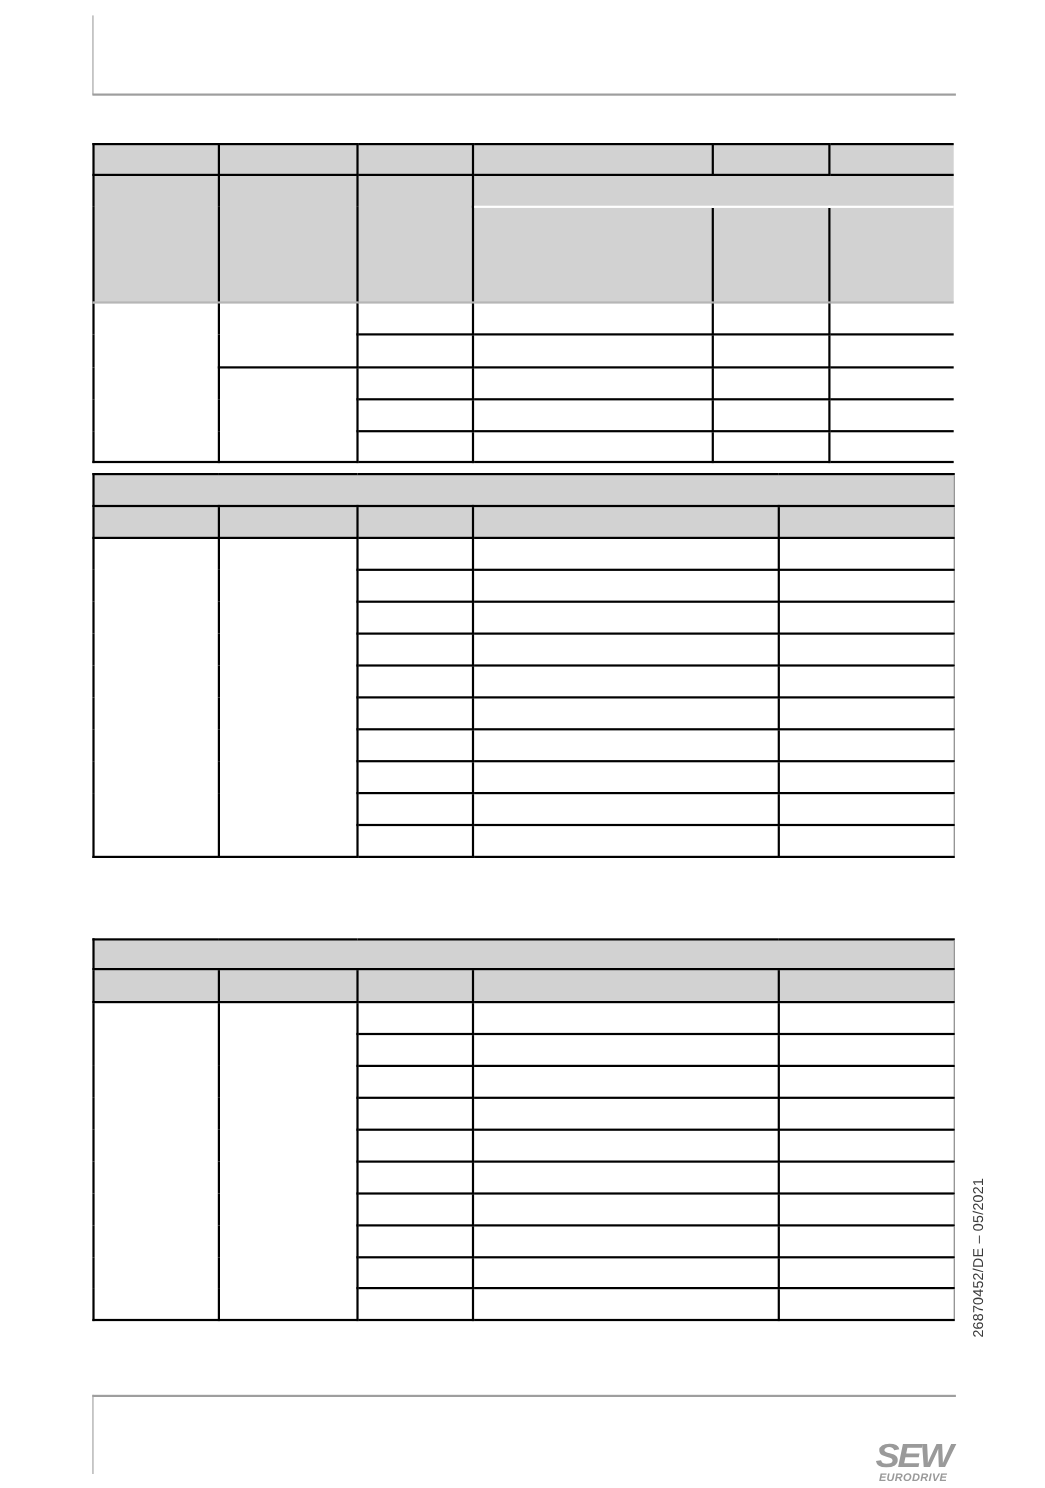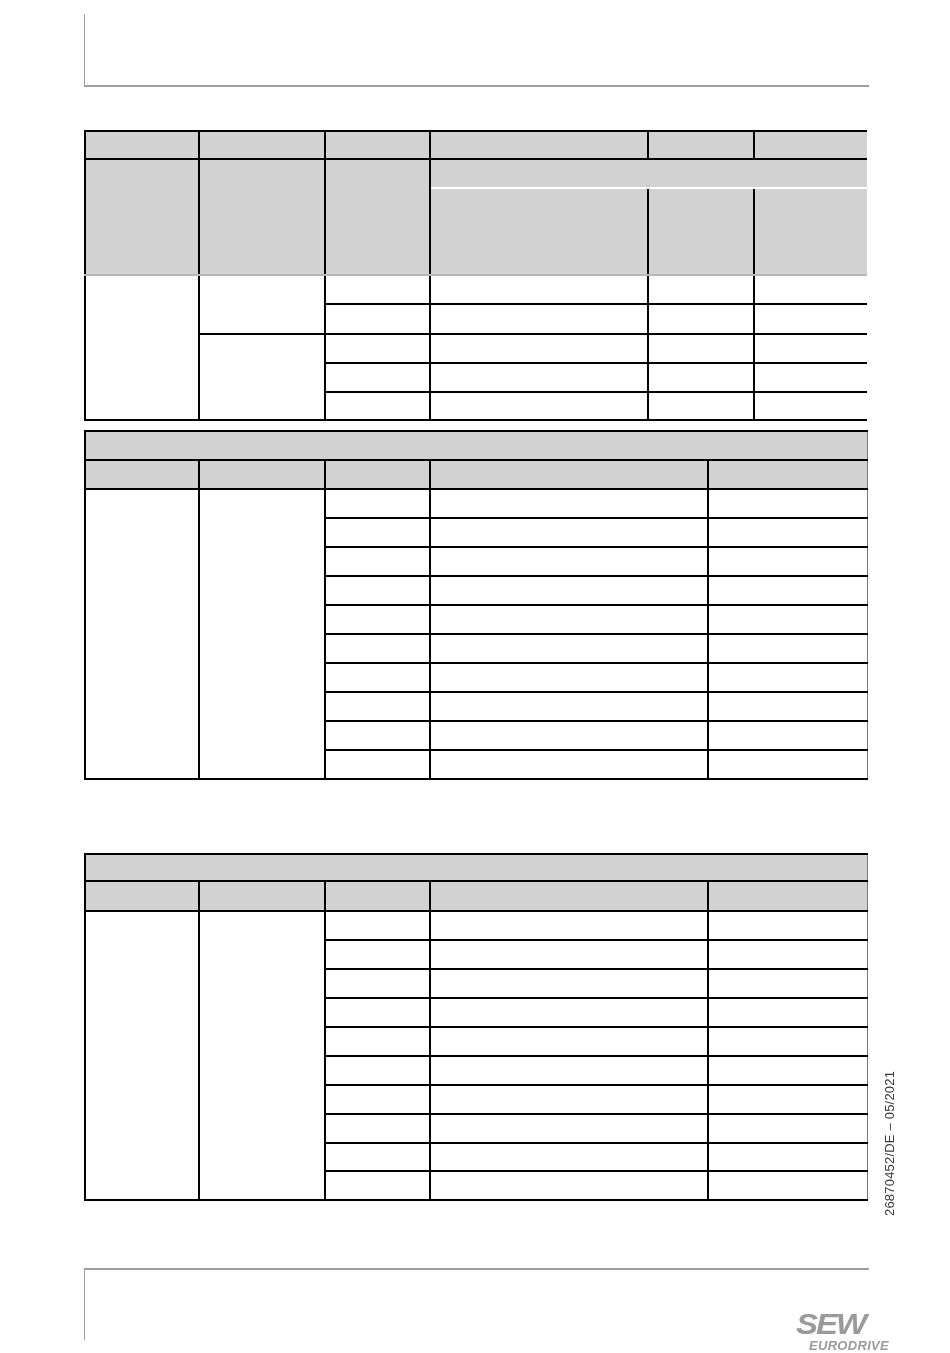--- a/index.html
+++ b/index.html
@@ -34,22 +34,22 @@
     position:absolute; left:882px; top:1070px; height:146px;
     writing-mode:vertical-rl; transform:rotate(180deg);
     font-size:13px; letter-spacing:0.2px; color:#3a3a3a; white-space:nowrap;
   }
 
   
   .logo { position:absolute; left:796px; top:1308px; color:#9a9a9a;
           font-weight:bold; font-style:italic; line-height:1; }
   .logo .sew  { display:block; font-size:33px; letter-spacing:-2px;
                 transform:scaleY(0.92); transform-origin:left top; }
-  .logo .euro { display:block; font-size:13px; letter-spacing:0.3px;
-                margin-top:-2px; margin-left:13px; }
+  .logo .euro { display:block; font-size:10px; letter-spacing:0.3px;
+                margin-top:-2px; margin-left:3px; }
 </style>
 </head>
 <body>
 
 <div class="rule rule-top-h"></div>
 <div class="rule rule-top-v"></div>
 <div class="rule rule-bot-h"></div>
 <div class="rule rule-bot-v"></div>
 
 <table class="t t-top">

